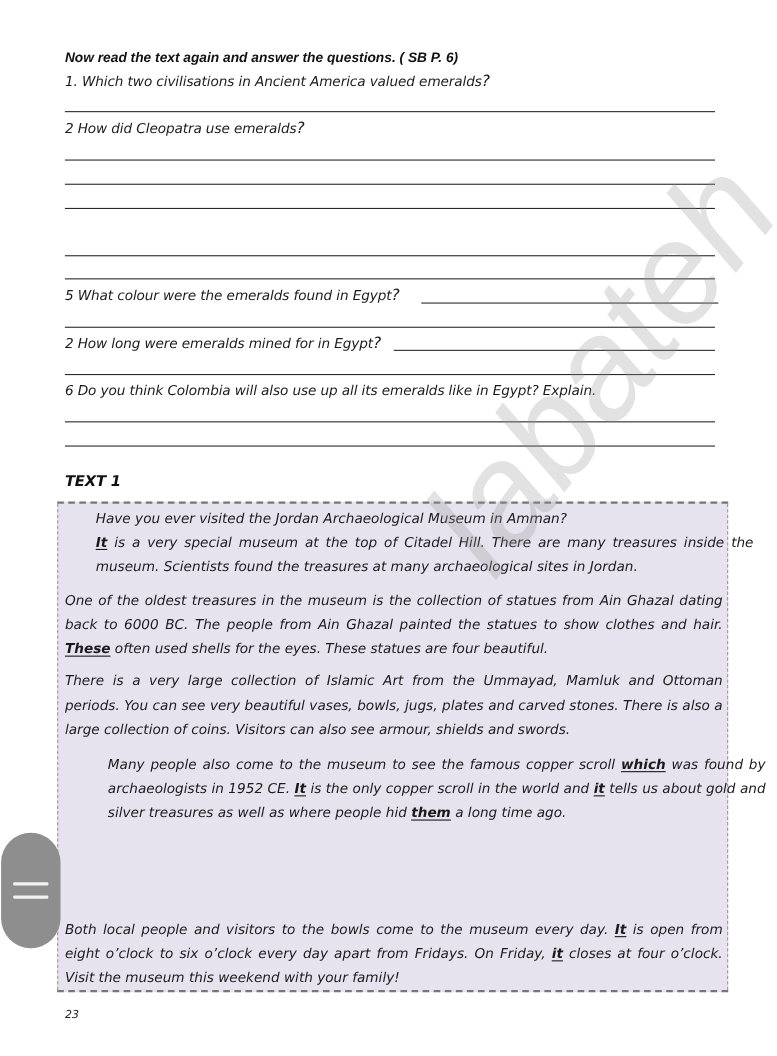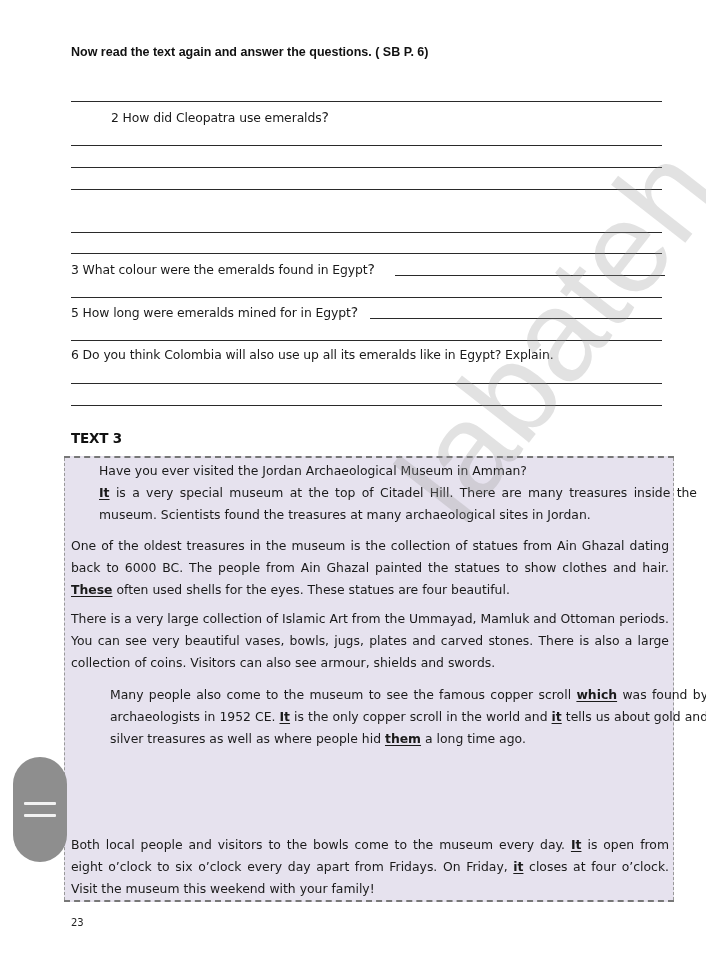--- a/index.html
+++ b/index.html
@@ -1,19 +1,19 @@
 <!DOCTYPE html>
 <html><head>
   <meta charset="utf-8">
   <style>
     * { box-sizing: border-box; margin: 0; padding: 0; }
     html, body { width: 706px; height: 960px; background: #ffffff; overflow: hidden; }
     body { position: relative; font-family: "DejaVu Sans", sans-serif; color: #1a1a1a; }
 
-    .page { position: absolute; left: 12px; top: 0; width: 626px; height: 960px; }
+    .page { position: absolute; left: 0; top: 0; width: 626px; height: 960px; font-style: italic; }
 
     .instruction {
       position: absolute; left: 59px; top: 45px;
       font-family: "Liberation Sans", sans-serif; font-weight: bold; font-size: 12.5px; color: #111;
     }
 
     .q { position: absolute; left: 59px; font-size: 12.4px; color: #1a1a1a; white-space: nowrap; letter-spacing: -0.1px; }
     .q .qmark { font-size: 14px; }
 
     .line { position: absolute; height: 0; border-top: 1.3px solid #2a2a2a; }
@@ -65,51 +65,54 @@
       position: absolute; left: 59px; top: 917px; font-size: 10px; color: #222;
     }
   </style>
 </head>
 <body>
 
 <div class="page">
 
   <div class="instruction">Now read the text again and answer the questions. ( SB P. 6)</div>
 
+  <div class="q" style="top:66px;">
+    <span>1. Which two civilisations in Ancient America valued emeralds</span><span class="qmark">?</span>
+  </div>
   <div class="line full" style="top:101px;"></div>
 
-  <div class="q" style="top:109px;margin-left:40px;">
+  <div class="q" style="top:109px;">
     <span>2 How did Cleopatra use emeralds</span><span class="qmark">?</span>
   </div>
   <div class="line full" style="top:145px;"></div>
   <div class="line full" style="top:167px;"></div>
   <div class="line full" style="top:189px;"></div>
 
   <div class="line full" style="top:232px;"></div>
   <div class="line full" style="top:253px;"></div>
 
   <div class="q" style="top:261px;">
-    <span>3 What colour were the emeralds found in Egypt</span><span class="qmark">?</span>
+    <span>5 What colour were the emeralds found in Egypt</span><span class="qmark">?</span>
   </div>
   <div class="line" style="top:275px; left:383px; width:270px;"></div>
   <div class="line full" style="top:297px;"></div>
 
   <div class="q" style="top:304px;">
-    <span>5 How long were emeralds mined for in Egypt</span><span class="qmark">?</span>
+    <span>2 How long were emeralds mined for in Egypt</span><span class="qmark">?</span>
   </div>
   <div class="line" style="top:318px; left:358px; width:292px;"></div>
   <div class="line full" style="top:340px;"></div>
 
   <div class="q" style="top:347px;">
     <span>6 Do you think Colombia will also use up all its emeralds like in Egypt? Explain.</span>
   </div>
   <div class="line full" style="top:383px;"></div>
   <div class="line full" style="top:405px;"></div>
 
-  <div class="text-heading">TEXT 3</div>
+  <div class="text-heading">TEXT 1</div>
 
   <div class="textbox">
     <div class="edge-l"></div>
     <div class="edge-r"></div>
 
     <div class="para" style="top:2px;margin-left:28px;">
       <span>Have you ever visited the Jordan Archaeological Museum in Amman?</span><br>
       <span class="ul">It</span><span> is a very special museum at the top of Citadel Hill. There are many treasures inside the museum. Scientists found the treasures at many archaeological sites in Jordan.</span>
     </div>
 

